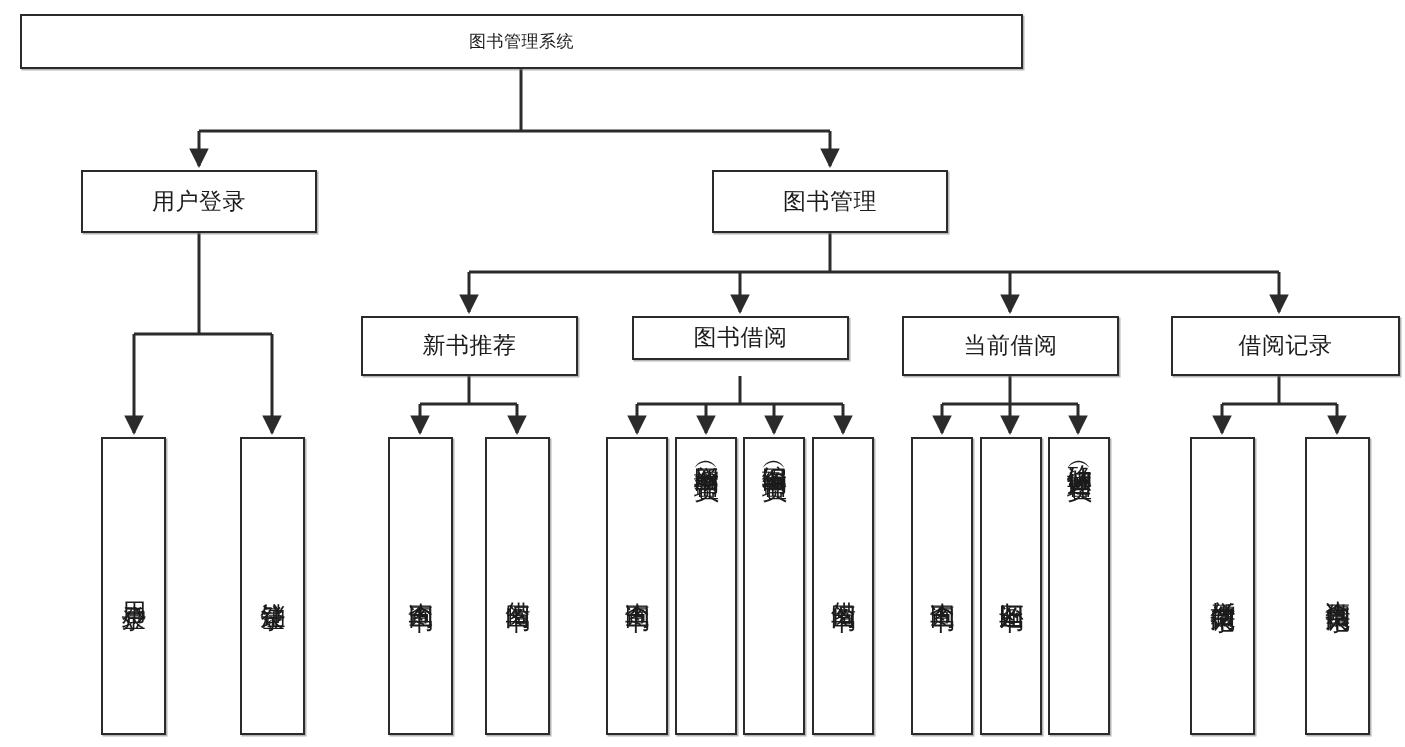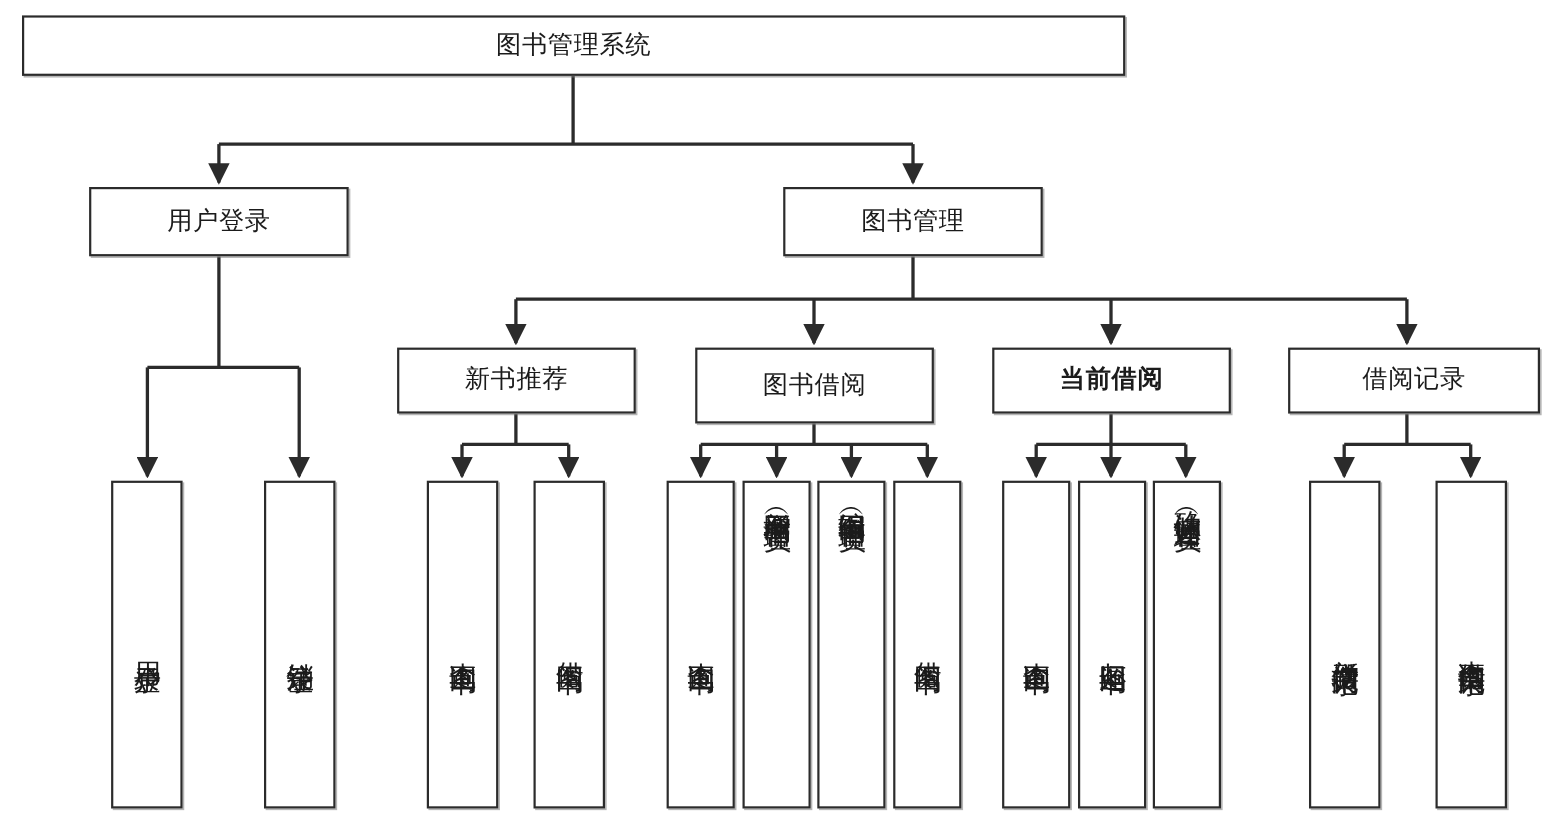--- a/index.html
+++ b/index.html
@@ -35,21 +35,21 @@
     display: block;
     white-space: pre;
     letter-spacing: 0.5px;
   }
   
   .node.h .label {
     writing-mode: horizontal-tb;
     font-size: 23px;
     line-height: 1.1;
   }
-  .node.root .label { font-size: 23px; }
+  .node.root .label { font-size: 17px; }
   
   .node.v {
     align-items: flex-start;
     padding-top: 0;
   }
   .node.v .label {
     writing-mode: vertical-rl;
     text-orientation: upright;
     font-size: 25px;
     line-height: 1.12;
@@ -135,25 +135,25 @@
   </div>
 
   <div class="node h" style="left:712px; top:170px; width:236px; height:63px;">
     <span class="label">图书管理</span>
   </div>
 
   <div class="node h" style="left:361px; top:316px; width:217px; height:60px;justify-content:center;">
     <span class="label">新书推荐</span>
   </div>
 
-  <div class="node h" style="left:632px; top:316px; width:217px; height:69px;">
+  <div class="node h" style="left:632px; top:316px; width:217px; height:44px;">
     <span class="label">图书借阅</span>
   </div>
 
-  <div class="node h" style="left:902px; top:316px; width:217px; height:60px;font-weight:bold;">
+  <div class="node h" style="left:902px; top:316px; width:217px; height:60px;">
     <span class="label">当前借阅</span>
   </div>
 
   <div class="node h" style="left:1171px; top:316px; width:229px; height:60px;">
     <span class="label">借阅记录</span>
   </div>
 
   <div class="node v midalign" style="left:101px; top:437px; width:65px; height:298px;">
     <span class="label">用户登录</span>
   </div>

